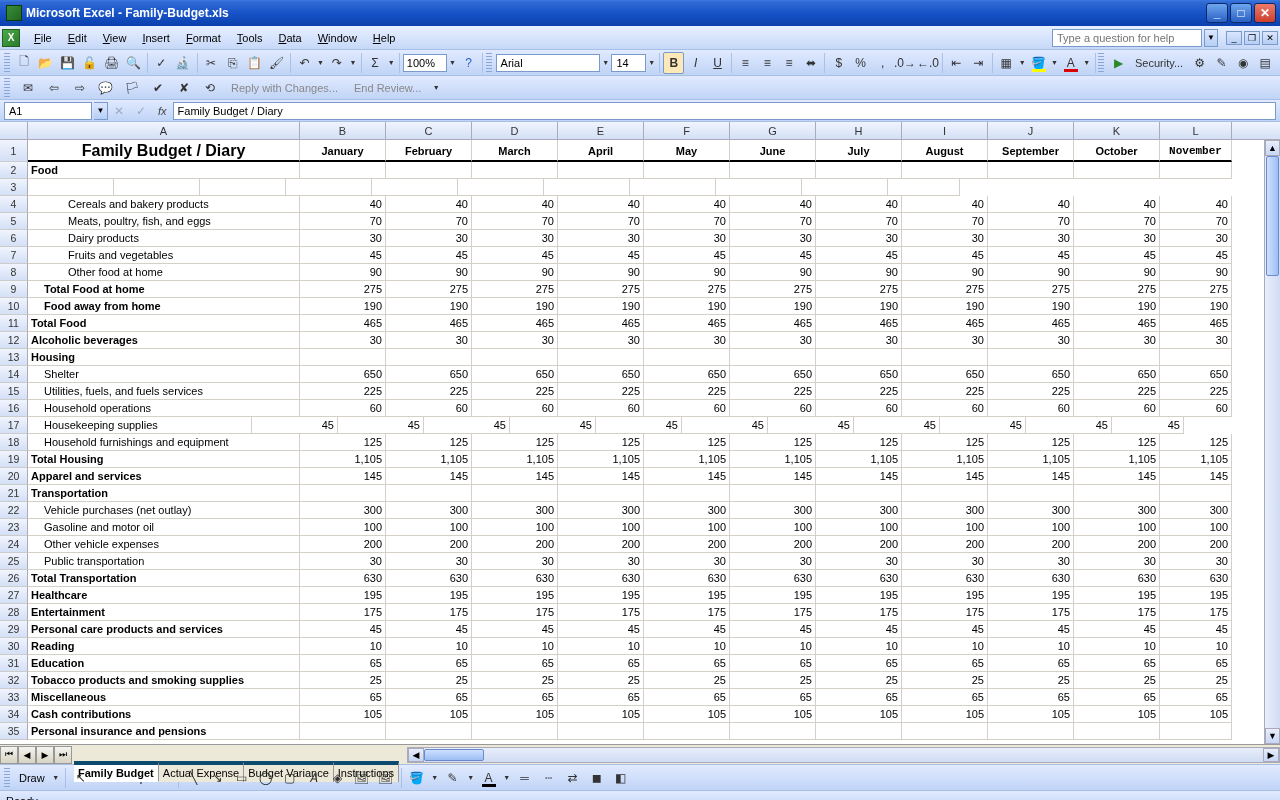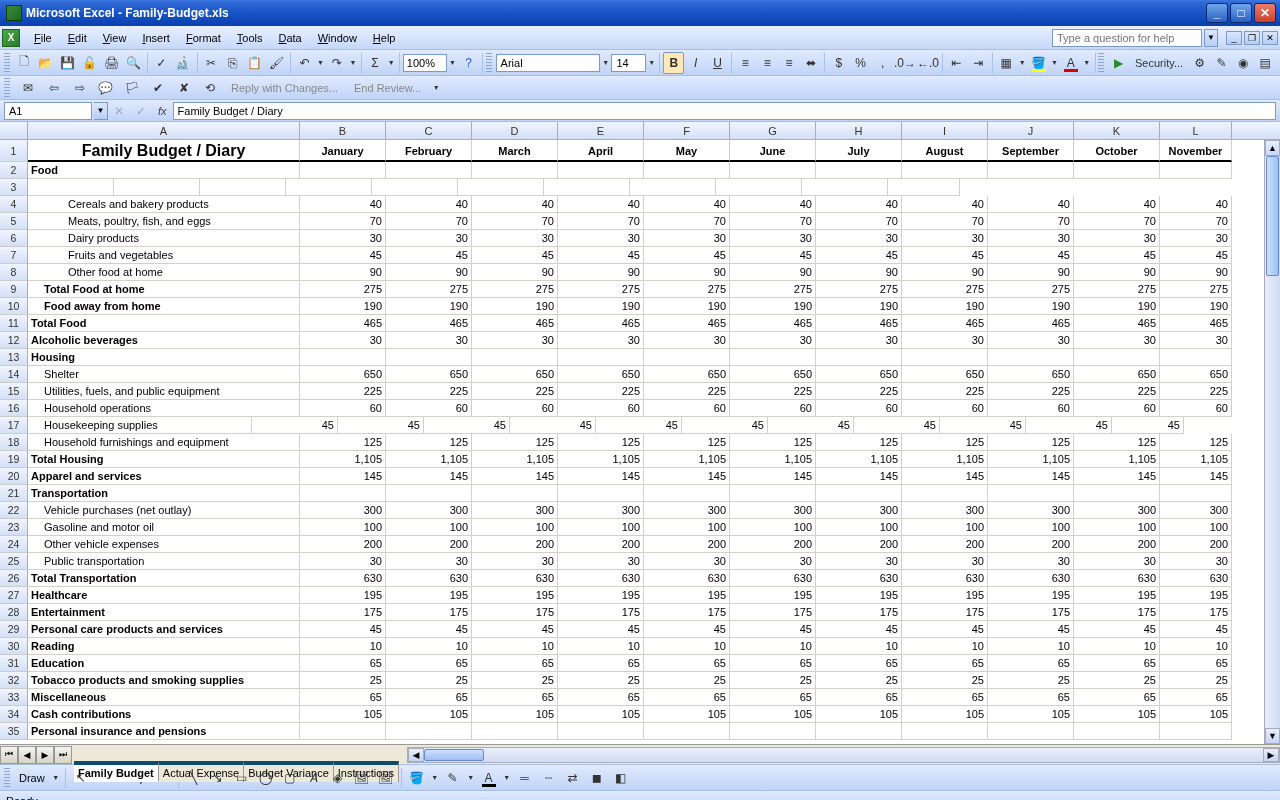--- a/index.html
+++ b/index.html
@@ -259,21 +259,21 @@
         <div class="gcell month" style="width: 86px;">January</div>
         <div class="gcell month" style="width: 86px;">February</div>
         <div class="gcell month" style="width: 86px;">March</div>
         <div class="gcell month" style="width: 86px;">April</div>
         <div class="gcell month" style="width: 86px;">May</div>
         <div class="gcell month" style="width: 86px;">June</div>
         <div class="gcell month" style="width: 86px;">July</div>
         <div class="gcell month" style="width: 86px;">August</div>
         <div class="gcell month" style="width: 86px;">September</div>
         <div class="gcell month" style="width: 86px;">October</div>
-        <div class="gcell month" style="width: 72px;">November</div>
+        <div class="gcell month" style="width: 72px; font-family: Liberation Mono, monospace;">November</div>
       </div>
       <div class="grow">
         <div class="row-h">2</div>
         <div class="gcell col-A bold" style="width: 272px;">Food</div>
         <div class="gcell num" style="width: 86px;"></div>
         <div class="gcell num" style="width: 86px;"></div>
         <div class="gcell num" style="width: 86px;"></div>
         <div class="gcell num" style="width: 86px;"></div>
         <div class="gcell num" style="width: 86px;"></div>
         <div class="gcell num" style="width: 86px;"></div>
@@ -457,21 +457,21 @@
         <div class="gcell num" style="width: 86px;">650</div>
         <div class="gcell num" style="width: 86px;">650</div>
         <div class="gcell num" style="width: 86px;">650</div>
         <div class="gcell num" style="width: 86px;">650</div>
         <div class="gcell num" style="width: 86px;">650</div>
         <div class="gcell num" style="width: 86px;">650</div>
         <div class="gcell num" style="width: 72px;">650</div>
       </div>
       <div class="grow">
         <div class="row-h">15</div>
-        <div class="gcell col-A indent1" style="width: 272px;">Utilities, fuels, and public equipment</div>
+        <div class="gcell col-A indent1" style="width: 272px;">Utilities, fuels, and fuels services</div>
         <div class="gcell num" style="width: 86px;">225</div>
         <div class="gcell num" style="width: 86px;">225</div>
         <div class="gcell num" style="width: 86px;">225</div>
         <div class="gcell num" style="width: 86px;">225</div>
         <div class="gcell num" style="width: 86px;">225</div>
         <div class="gcell num" style="width: 86px;">225</div>
         <div class="gcell num" style="width: 86px;">225</div>
         <div class="gcell num" style="width: 86px;">225</div>
         <div class="gcell num" style="width: 86px;">225</div>
         <div class="gcell num" style="width: 86px;">225</div>

